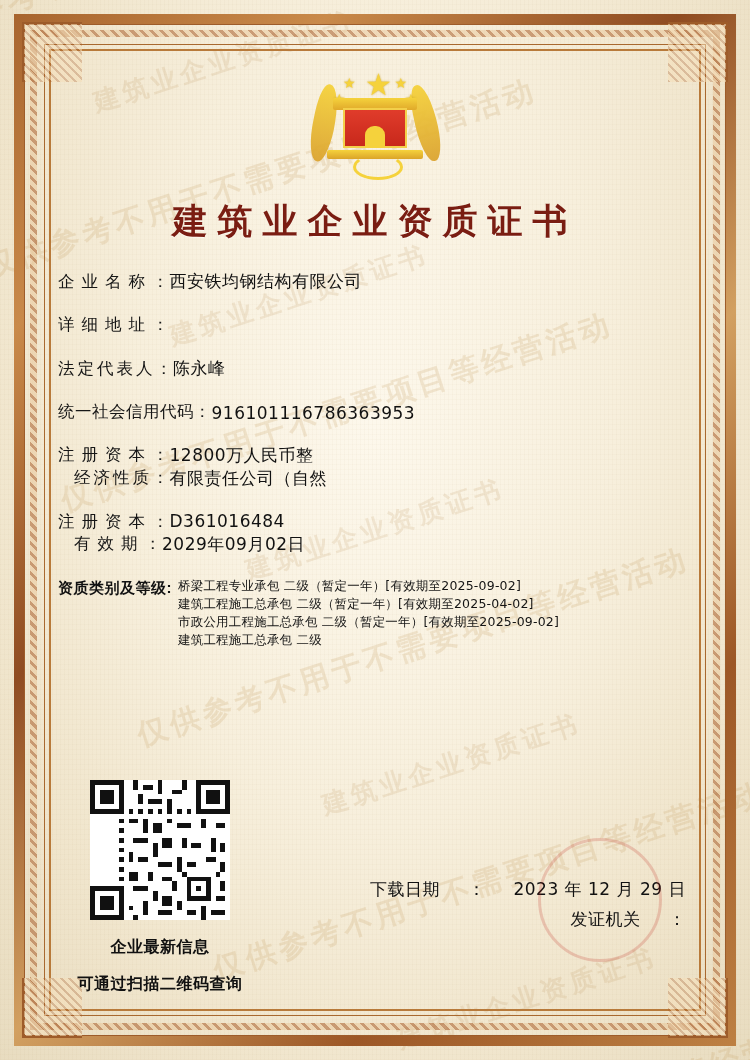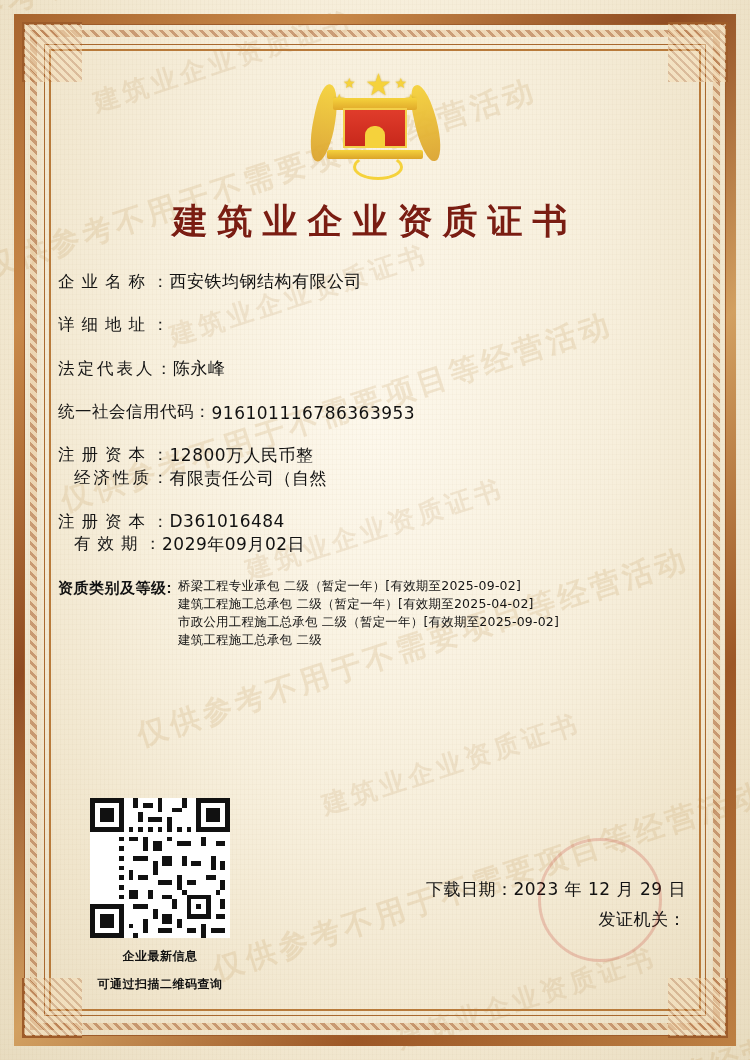--- a/index.html
+++ b/index.html
@@ -307,45 +307,46 @@
   }
   #qr-code {
     width: 140px;
     height: 140px;
     margin: 0 auto;
     background-color: #ffffff;
     display: block;
   }
   .qr-caption {
     font-family: "DejaVu Sans", sans-serif;
-    font-size: 12px;
+    font-size: 16px;
     font-weight: bold;
     color: #111;
     letter-spacing: 0.5px;
     line-height: 20px;
-    margin-top: 8px;
+    margin-top: 17px;
     text-align: center;
   }
 
   
   #issue-block {
     position: absolute;
     right: 6px;
     bottom: 68px;
     text-align: left;
     font-family: "DejaVu Sans", sans-serif;
   }
   .issue-row {
     display: flex;
     align-items: baseline;
     justify-content: flex-end;
     font-size: 17px;
     line-height: 30px;
     color: #111;
     letter-spacing: 0.5px;
+    gap: 28px;
   }
   .issue-label {
     flex: 0 0 auto;
     letter-spacing: 0.5px;
   }
   .issue-value {
     flex: 0 0 auto;
   }
   .issue-row.date-only {
     justify-content: flex-end;

